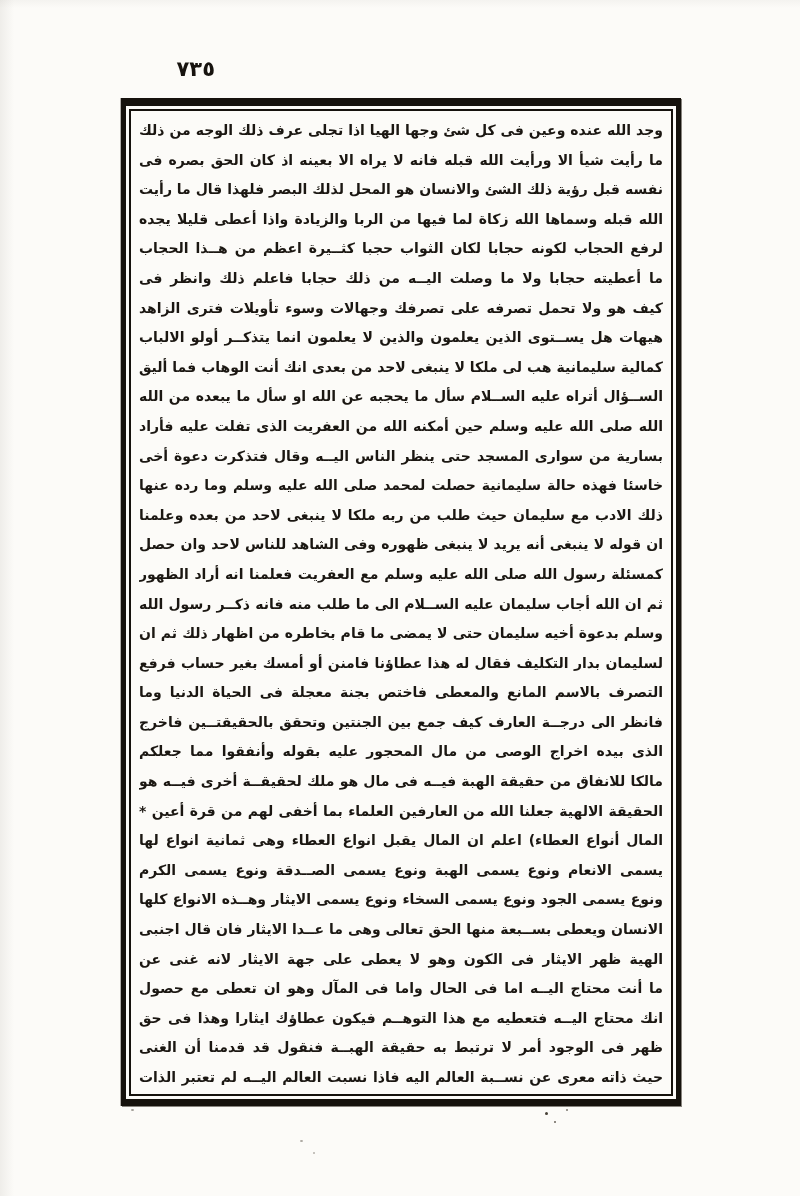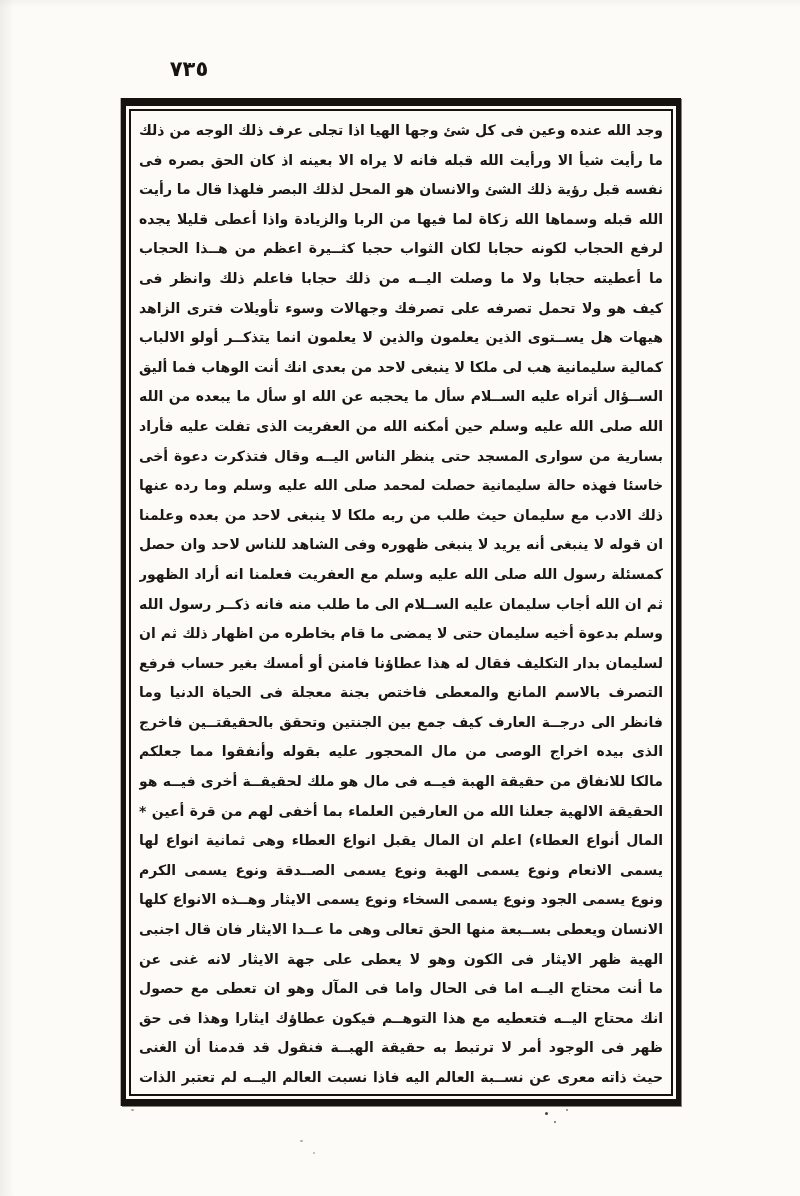--- a/index.html
+++ b/index.html
@@ -17,21 +17,21 @@
     background:
       linear-gradient(to right, rgba(120,115,105,0.10), rgba(0,0,0,0) 14px),
       linear-gradient(to bottom, rgba(120,115,105,0.06), rgba(0,0,0,0) 8px);
     pointer-events: none;
   }
   .page-number {
     position: absolute;
     top: 57px;
     left: 163px;
     width: 52px;
-    text-align: center;
+    text-align: right;
     font-size: 21px;
     font-weight: bold;
     color: #17130f;
     letter-spacing: 2px;
   }
   .frame-outer {
     position: absolute;
     left: 121px;
     top: 98px;
     width: 560px;

